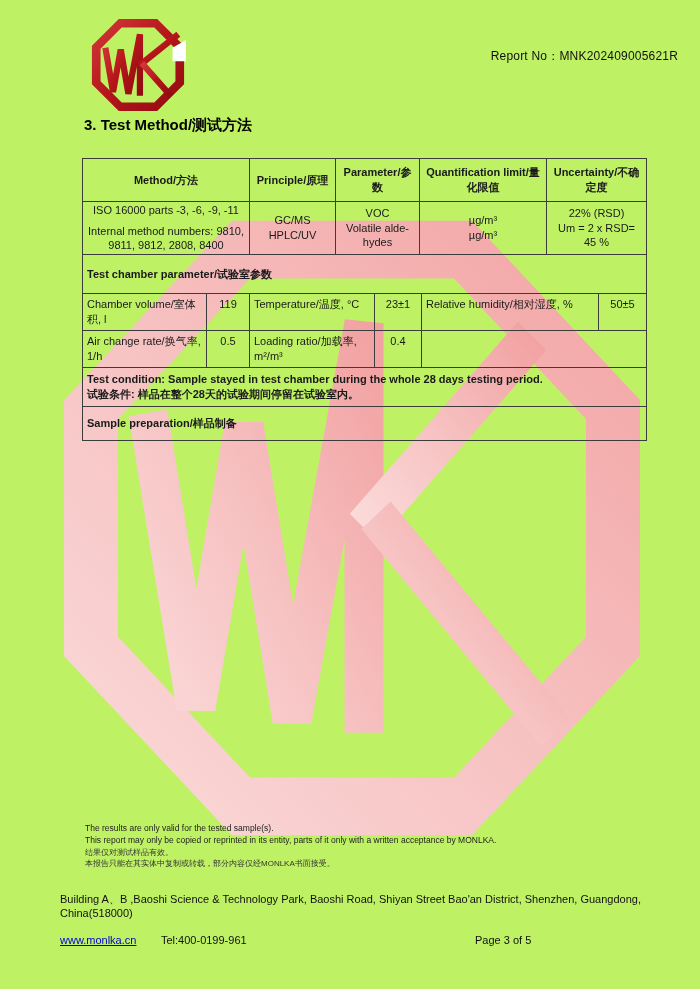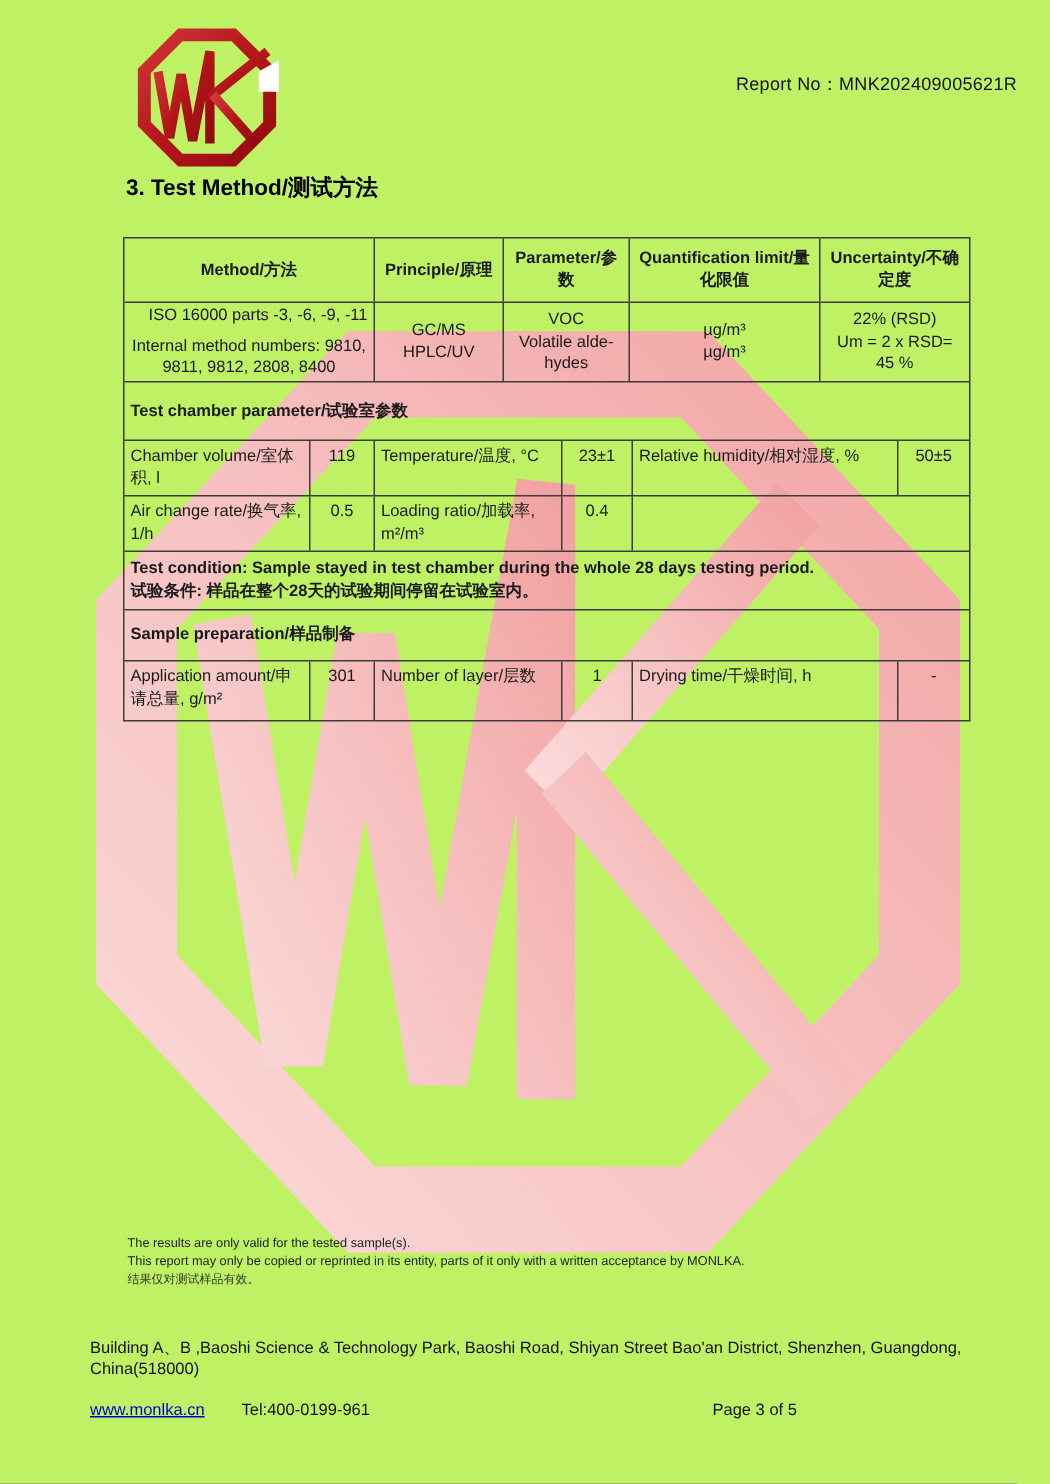--- a/index.html
+++ b/index.html
@@ -124,21 +124,21 @@
     <div class="trow h-head">
       <div class="cell c-center bold w166">Method/方法</div>
       <div class="cell c-center bold w86">Principle/原理</div>
       <div class="cell c-center bold w84">Parameter/参数</div>
       <div class="cell c-center bold w127">Quantification limit/量化限值</div>
       <div class="cell c-center bold w100">Uncertainty/不确定度</div>
     </div>
 
     <div class="trow h-method">
       <div class="cell c-vcent w166">
-        <div style="text-align:right">ISO 16000 parts -3, -6, -9, -11</div>
+        <div style="text-align:center">ISO 16000 parts -3, -6, -9, -11</div>
         <div class="method-p2">Internal method numbers: 9810, 9811, 9812, 2808, 8400</div>
       </div>
       <div class="cell c-center preline w86">GC/MS
 HPLC/UV</div>
       <div class="cell c-center preline w84">VOC
 Volatile alde-
 hydes</div>
       <div class="cell c-center preline w127">µg/m³
 µg/m³</div>
       <div class="cell c-center preline w100">22% (RSD)
@@ -171,35 +171,28 @@
       <div class="cell c-vcent bold wfull">
         <div>Test condition: Sample stayed in test chamber during the whole 28 days testing period.</div>
         <div>试验条件: 样品在整个28天的试验期间停留在试验室内。</div>
       </div>
     </div>
 
     <div class="trow h-prep">
       <div class="cell c-vcent bold wfull">Sample preparation/样品制备</div>
     </div>
 
-    <div class="trow h-last">
-      <div class="cell c-top w123">Application amount/申请总量, g/m²</div>
-      <div class="cell c-top w43" style="align-items:center">301</div>
-      <div class="cell c-top w125">Number of layer/层数</div>
-      <div class="cell c-top w47" style="align-items:center">1</div>
-      <div class="cell c-top w177">Drying time/干燥时间, h</div>
-      <div class="cell c-top w48" style="align-items:center">-</div>
-    </div>
 
   </div>
 
   <div class="footnotes">
     <div>The results are only valid for the tested sample(s).</div>
     <div>This report may only be copied or reprinted in its entity, parts of it only with a written acceptance by MONLKA.</div>
     <div class="zh">结果仅对测试样品有效。</div>
+    <div class="zh">本报告只能在其实体中复制或转载，部分内容仅经MONLKA书面接受。</div>
   </div>
 
   <div class="company-block">
     <div>Building A、B ,Baoshi Science &amp; Technology Park, Baoshi Road, Shiyan Street Bao'an District, Shenzhen, Guangdong, China(518000)</div>
   </div>
 
   <div class="bottom-line">
     <a class="website">www.monlka.cn</a>
     <span class="tel">Tel:400-0199-961</span>
     <span class="page-num">Page 3 of 5</span>

